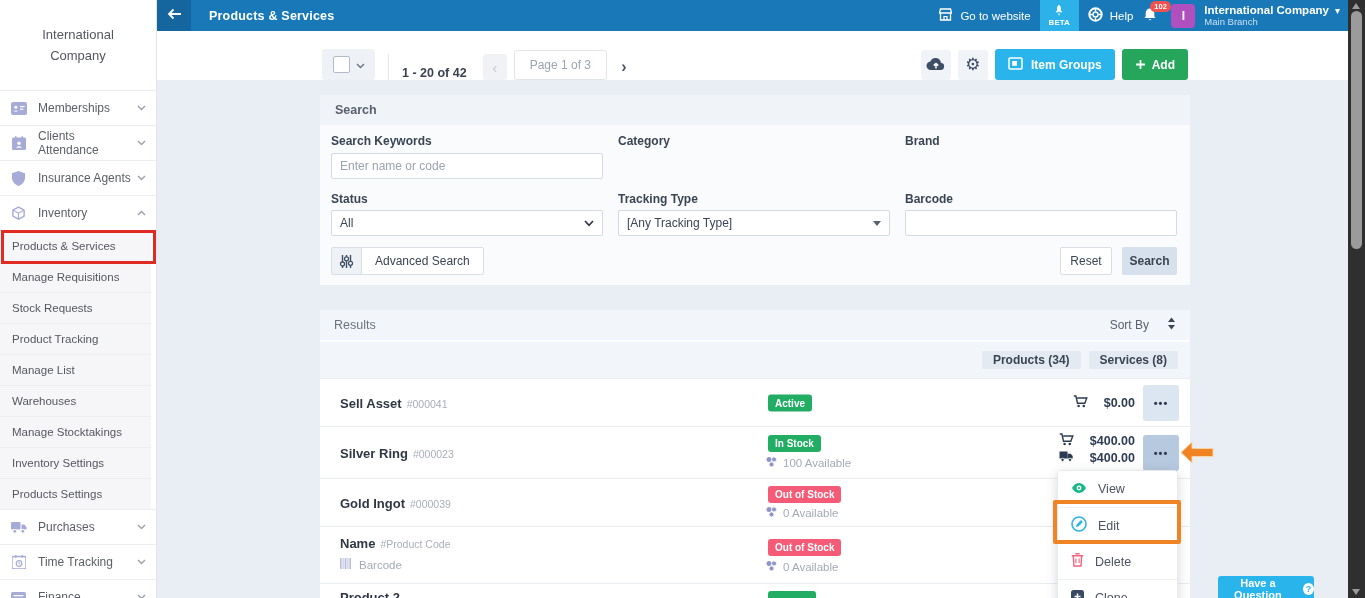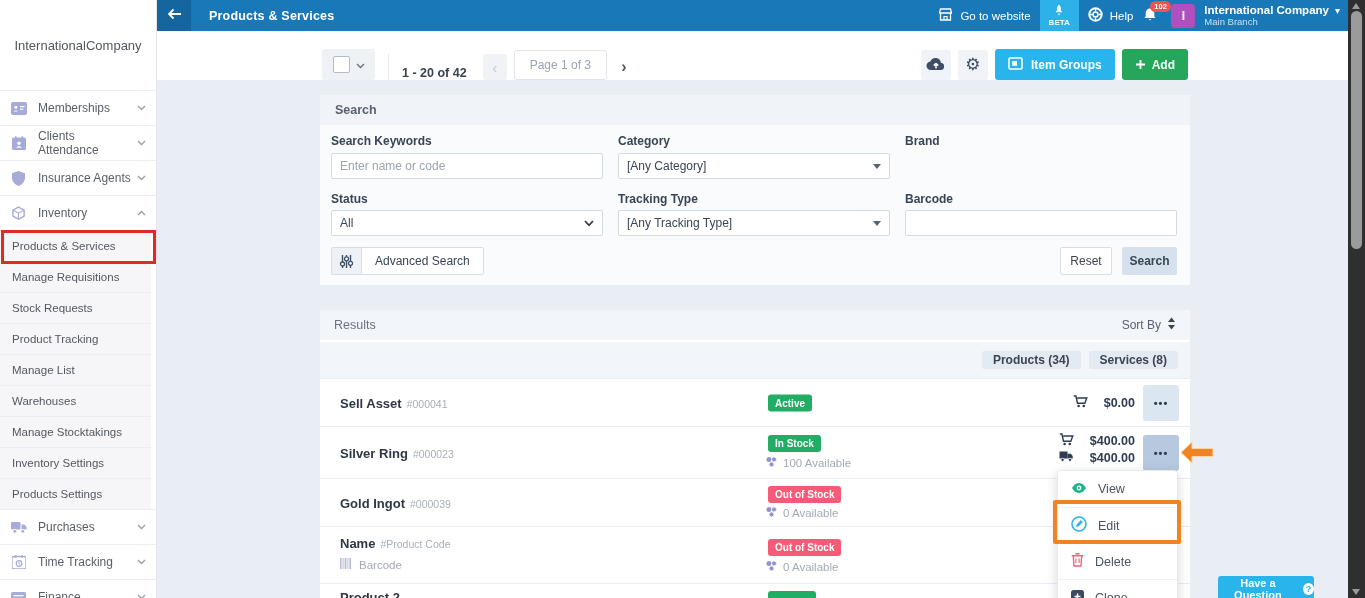--- a/index.html
+++ b/index.html
@@ -2,21 +2,21 @@
 <html><head>
 <meta charset="utf-8">
 <style>
   *{margin:0;padding:0;box-sizing:border-box}
   html,body{width:1365px;height:598px;overflow:hidden}
   body{font-family:"Liberation Sans",sans-serif;background:#e9eef4;position:relative;font-size:12px;color:#3a4554}
   .app{position:absolute;inset:0;width:1365px;height:598px}
 
   
   .sidebar{position:absolute;left:0;top:0;width:157px;height:598px;background:#fff;border-right:1px solid #e3e5ea;z-index:6}
-  .logo{height:90px;display:flex;flex-direction:row;align-items:center;justify-content:center;color:#53575e;font-size:13px;line-height:21px}
+  .logo{height:90px;display:flex;flex-direction:column;align-items:center;justify-content:center;color:#53575e;font-size:13px;line-height:21px}
   .nav-item{height:35px;display:flex;align-items:center;padding:0 10px;border-top:1px solid #ededf1;color:#5a5f67;font-size:12px;cursor:pointer;background:#fff}
   .nav-item .nicon{width:17px;display:flex;justify-content:center;margin-right:11px;flex:none}
   .nav-item .chev{margin-left:auto;display:flex}
   .subnav{background:#fff}
   .sub-item{height:31px;display:flex;align-items:center;padding:0 12px;border-top:1px solid #ededf1;background:#f6f6f8;width:151px;font-size:11.5px;color:#54585f;cursor:pointer}
 
   
   .topbar{position:absolute;left:157px;top:0;width:1191px;height:31px;background:#1979b8;display:flex;align-items:center;color:#fff;z-index:5}
   .collapse-btn{width:34px;height:31px;background:#15669f;display:flex;align-items:center;justify-content:center;border:none;cursor:pointer;flex:none}
   .tb-title{margin-left:18px;font-size:12.5px;font-weight:bold;letter-spacing:.2px}
@@ -65,21 +65,21 @@
   .adv-btn{position:absolute;left:11px;top:152px;height:28px;display:flex;align-items:stretch;border:1px solid #d9dee6;border-radius:2px;background:#fff;cursor:pointer;padding:0}
   .adv-icon{width:30px;background:#eef1f6;border-right:1px solid #d9dee6;display:flex;align-items:center;justify-content:center}
   .adv-text{display:flex;align-items:center;padding:0 13px;font-size:12px;color:#3a4554}
   .reset-btn{position:absolute;left:740px;top:152px;width:52px;height:28px;background:#fff;border:1px solid #d9dee6;border-radius:2px;font-size:12px;color:#3a4554;cursor:pointer}
   .search-btn{position:absolute;left:802px;top:152px;width:55px;height:28px;background:#d7e1ed;border:none;border-radius:2px;font-size:12px;font-weight:bold;color:#3a4554;cursor:pointer}
 
   
   .results-panel{left:320px;top:310px;height:288px;background:#fff;overflow:hidden}
   .res-head{height:32px;background:#f2f5f9;border-bottom:2px solid #fff;display:flex;align-items:center;padding:0 14px}
   .res-title{font-size:12.5px;color:#6b7381}
-  .sort-by{margin-left:auto;display:flex;align-items:center;gap:6px;font-size:12px;color:#5a626f;cursor:pointer}
+  .sort-by{margin-left:auto;display:flex;align-items:center;gap:18px;font-size:12px;color:#5a626f;cursor:pointer}
   .tabs-row{height:36px;background:#f2f5f9;display:flex;align-items:center;justify-content:flex-end;gap:8px;padding-right:12px}
   .tab-chip{height:18px;padding:0 11px;background:#e4eaf2;border:none;border-radius:2px;font-size:12px;font-weight:bold;color:#3a4554;cursor:pointer}
   .rrow{position:relative;border-top:1px solid #e9ecf1;background:#fff}
   .rname{position:absolute;left:20px;font-size:13px;font-weight:bold;color:#2f3744;white-space:nowrap}
   .rcode{font-size:10.5px;font-weight:normal;color:#a8aeb9;margin-left:5px}
   .vcenter{top:50%;transform:translateY(-50%)}
   .badge{display:inline-block;padding:3px 7px;border-radius:3px;font-size:10px;font-weight:bold;color:#fff}
   .bg-green{background:#21ad64}.bg-red{background:#f55b76}
   .rstatus{position:absolute;left:448px}
   .avail{position:absolute;left:445px;display:flex;align-items:center;gap:5px;font-size:11.5px;color:#a3aab6}
@@ -361,24 +361,20 @@
 
   <div class="content"></div>
 
   <section class="panel search-panel">
     <div class="panel-head">Search</div>
 
     <span class="f-label col1 lrow1">Search Keywords</span>
     <input class="f-box col1 irow1" placeholder="Enter name or code" style="">
 
     <span class="f-label col2 lrow1">Category</span>
-    <div class="f-box col2 irow1">
-      <span>[Any Category]</span>
-      <span class="sel-caret"></span>
-    </div>
 
     <span class="f-label col3 lrow1">Brand</span>
 
     <span class="f-label col1 lrow2">Status</span>
     <div class="f-box col1 irow2">
       <span>All</span>
       <span style="margin-left:auto"><svg width="10" height="7" viewBox="0 0 10 7">
             <path d="M1 1l4 4.3L9 1" stroke="#2f3744" stroke-width="1.7" fill="none"></path>
           </svg></span>
     </div>

